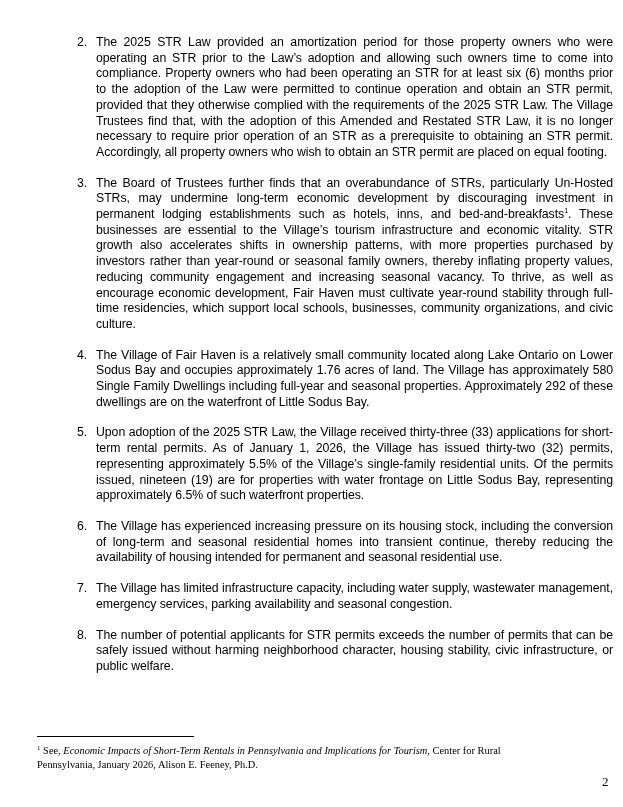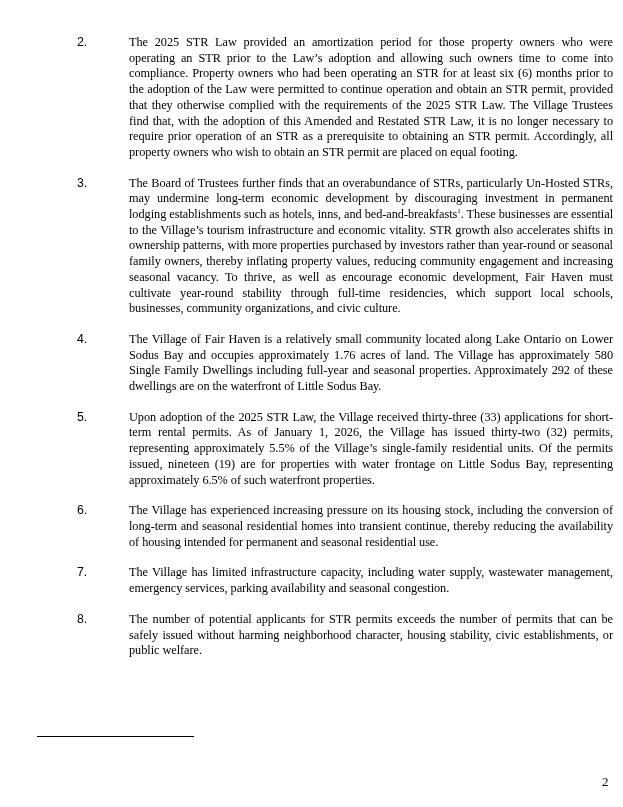--- a/index.html
+++ b/index.html
@@ -1,21 +1,21 @@
 <!DOCTYPE html>
 <html><head>
 <meta charset="utf-8">
 <style>
   html, body { margin: 0; padding: 0; background: #ffffff; }
   body { width: 623px; height: 807px; position: relative; overflow: hidden; color: #000; }
   .page { position: absolute; left: 0; top: 0; width: 623px; height: 807px; background: #fff; }
   .items { position: absolute; left: 77px; top: 35px; width: 536px; }
   .item { display: flex; margin-bottom: 15px; }
   .item .num { width: 19px; flex: 0 0 19px; font-family: "Liberation Sans", sans-serif; font-size: 12.3px; line-height: 15.7px; }
-  .item .text { flex: 1; font-family: Liberation Serif, serif; font-size: 12.3px; line-height: 15.7px; text-align: justify; letter-spacing: -0.05px; margin-left: 33px; }
+  .item .text { flex: 1; font-family: Liberation Sans, sans-serif; font-size: 12.3px; line-height: 15.7px; text-align: justify; letter-spacing: -0.05px; }
   .item .text sup { font-size: 7px; line-height: 0; vertical-align: super; }
   .fn-rule { position: absolute; left: 37px; top: 736px; width: 157px; height: 1px; background: #000; }
   .footnote { position: absolute; left: 37px; top: 744px; width: 520px; font-family: "Liberation Serif", serif; font-size: 10.4px; line-height: 13.5px; }
   .footnote sup { font-size: 7px; vertical-align: super; line-height: 0; }
   .footnote i { font-style: italic; }
   .page-number { position: absolute; left: 602px; top: 774px; font-family: "Liberation Serif", serif; font-size: 13px; }
 </style>
 </head>
 <body>
 
@@ -47,22 +47,23 @@
       <span class="text">The Village has experienced increasing pressure on its housing stock, including the conversion of long-term and seasonal residential homes into transient continue, thereby reducing the availability of housing intended for permanent and seasonal residential use.</span>
     </div>
 
     <div class="item">
       <span class="num">7.</span>
       <span class="text">The Village has limited infrastructure capacity, including water supply, wastewater management, emergency services, parking availability and seasonal congestion.</span>
     </div>
 
     <div class="item">
       <span class="num">8.</span>
-      <span class="text">The number of potential applicants for STR permits exceeds the number of permits that can be safely issued without harming neighborhood character, housing stability, civic establishments, or public welfare.</span>
+      <span class="text">The number of potential applicants for STR permits exceeds the number of permits that can be safely issued without harming neighborhood character, housing stability, civic infrastructure, or public welfare.</span>
     </div>
 
   </div>
 
   <div class="fn-rule"></div>
 
+  <div class="footnote"><sup>1</sup><span> See, </span><i>Economic Impacts of Short-Term Rentals in Pennsylvania and Implications for Tourism</i><span>, Center for Rural Pennsylvania, January 2026, Alison E. Feeney, Ph.D.</span></div>
 
   <div class="page-number">2</div>
 </div>
 
 </body></html>

